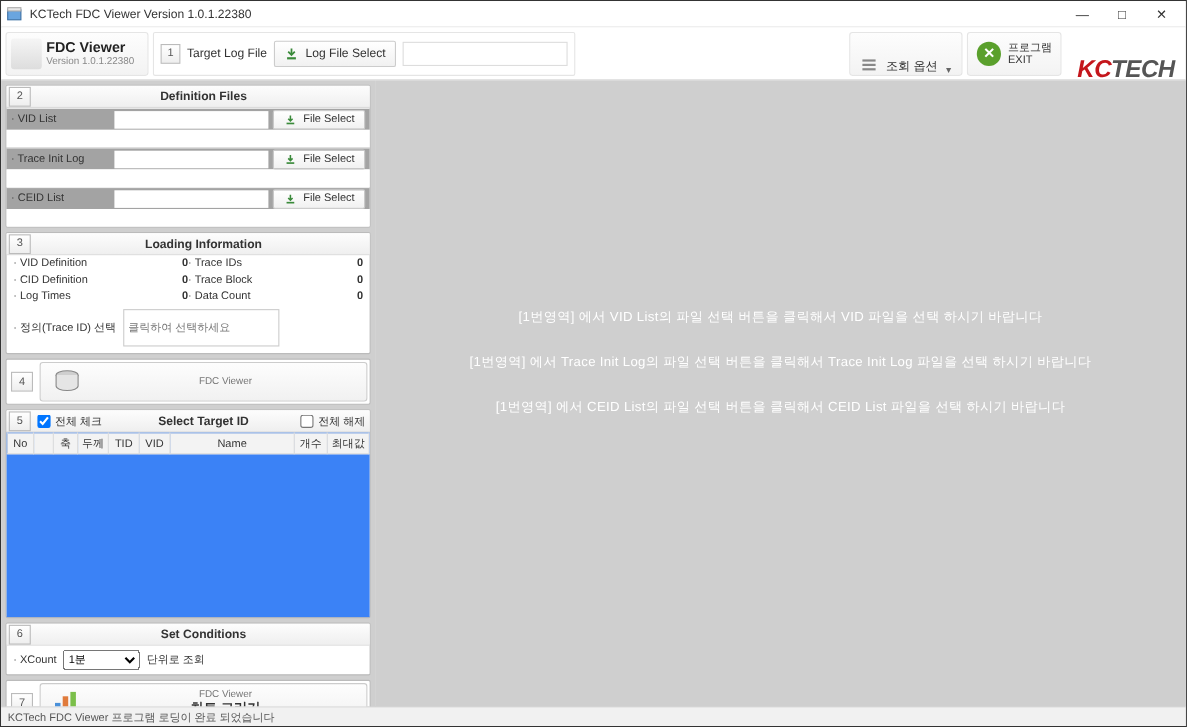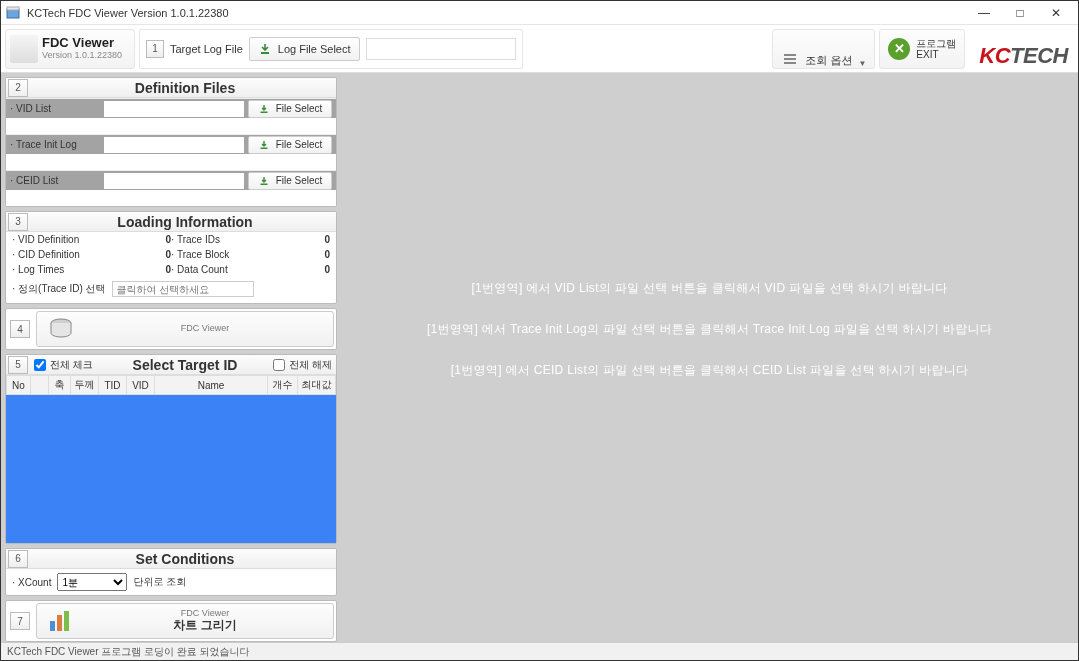--- a/index.html
+++ b/index.html
@@ -23,47 +23,47 @@
 .selbtn { height: 24px; padding: 0 8px; border: 1px solid #ccc; background: linear-gradient(#fff,#f1f1f1); border-radius: 2px; display: flex; align-items: center; gap: 6px; font-size: 11px; cursor: pointer; }
 .selbtn .sicon { width: 14px; height: 14px; display:flex;align-items:center;justify-content:center; color:#3a8a3a; }
 .tpath { height: 22px; width: 150px; border: 1px solid #ddd; background: #fff; }
 .spacer { flex: 1; }
 .ropt { height: 40px; padding: 0 8px; border: 1px solid #e5e5e5; border-radius: 3px; background: linear-gradient(#fdfdfd,#f3f3f3); display: flex; align-items: flex-end; gap: 6px; font-size: 11px; cursor: pointer; }
 .ropt .ricon { width: 18px; height: 18px; display:flex;align-items:center;justify-content:center; }
 .ropt .caret { font-size: 8px; color: #666; }
 .exitbtn { height: 40px; padding: 0 8px; border: 1px solid #e5e5e5; border-radius: 3px; background: linear-gradient(#fdfdfd,#f3f3f3); display: flex; align-items: center; gap: 6px; font-size: 10px; cursor: pointer; }
 .exitbtn .rx { width: 22px; height: 22px; border-radius: 50%; background: #5aa02c; color: #fff; display: flex; align-items: center; justify-content: center; font-weight: bold; font-size:13px;}
 .exitbtn .etxt { display:flex; flex-direction:column; line-height:1.1; }
-.logo { height: 40px; display: flex; align-items: center; padding: 0 6px 0 10px; font-weight: 800; font-size: 22px; font-style: italic; letter-spacing: -0.5px; margin-top: 15px; }
+.logo { height: 40px; display: flex; align-items: flex-end; padding: 0 6px 0 10px; font-weight: 800; font-size: 22px; font-style: italic; letter-spacing: -0.5px; margin-top: 15px; }
 .logo .k { color: #c4161c; }
 .logo .t { color: #555; }
 
 .mainrow { display: flex; height: calc(100% - 24px - 48px - 18px); }
 .left { width: 340px; background: #cfcfcf; padding: 4px 4px 4px 4px; overflow: hidden; }
 .right { flex: 1; background: #cfcfcf; position: relative; }
 .panel { background: #fff; border: 1px solid #bbb; border-radius: 2px; margin-bottom: 4px; }
 .panelhead { display: flex; align-items: center; height: 20px; border-bottom: 1px solid #ddd; background: linear-gradient(#fdfdfd,#efefef); }
 .panelhead .pn { width: 20px; height: 18px; border: 1px solid #bbb; margin: 0 6px 0 2px; background: linear-gradient(#fff,#eee); display:flex;align-items:center;justify-content:center;font-size:10px;color:#555; }
-.panelhead .pt { flex: 1; text-align: center; font-weight: bold; font-size: 14px; }
+.panelhead .pt { flex: 1; text-align: center; font-weight: bold; font-size: 11px; }
 .defrow { display: flex; align-items: center; height: 20px; padding: 0 4px; gap: 4px; border-top: 1px solid #eee; background:#a3a3a3; }
 .defrow:first-of-type { border-top: 0; }
 .deflbl { font-size: 10px; color: #333; width: 90px; }
 .deflbl::before { content: "· "; }
 .defpath { flex: 1; height: 16px; background: #fff; }
 .defbtn { height: 18px; width: 84px; border: 1px solid #ccc; background: linear-gradient(#fff,#f1f1f1); border-radius: 2px; display: flex; align-items: center; justify-content: center; gap: 6px; font-size: 10px; cursor: pointer; }
 .defbtn .di { width:12px;height:12px;color:#3a8a3a;display:flex;align-items:center;justify-content:center; }
 .defblank { height: 16px; background:#fff; }
 .loadgrid { display: grid; grid-template-columns: 1fr 1fr; padding: 2px 6px; row-gap: 4px; }
 .litem { display: flex; justify-content: space-between; font-size: 10px; }
 .litem .ll::before { content: "· "; }
 .litem .lv { font-weight: bold; }
 .traceinp { margin: 4px 6px 6px; display: flex; align-items: center; gap: 6px; }
 .traceinp .tl { font-size: 10px; }
 .traceinp .tl::before { content: "· "; }
-.traceinp input { flex:0 0 140px; height: 16px; border: 1px solid #ccc; padding: 0 4px; font-size: 10px; color: #bbb; }
+.traceinp input { flex:0 0 140px; height: 34px; border: 1px solid #ccc; padding: 0 4px; font-size: 10px; color: #bbb; }
 .bigbtn { display:flex; align-items:center; gap:8px; height: 36px; margin: 2px; border: 1px solid #ccc; border-radius:3px; background: linear-gradient(#fdfdfd,#f1f1f1); cursor: pointer; padding: 0 8px; }
 .bigbtn .bb-icon { width: 32px; height: 28px; display:flex;align-items:center;justify-content:center; }
 .bigbtn .bb-txt { flex:1; text-align:center; display:flex; flex-direction:column; line-height:1.1; }
 .bigbtn .bb-sub { font-size: 9px; color: #777; }
 .bigbtn .bb-main { font-size: 12px; font-weight: bold; }
 .panelhead .chk { display: flex; align-items: center; gap: 4px; font-size: 10px; margin-right: 4px;}
 .panelhead .chk input { width: 12px; height: 12px; }
 .tbl { width: 100%; border-collapse: collapse; font-size: 10px; }
 .tbl th { background: #f3f3f3; border: 1px solid #ddd; padding: 2px 3px; font-weight: normal; }
 .tblwrap { height: 168px; background: #3b82f6; overflow: hidden; }

